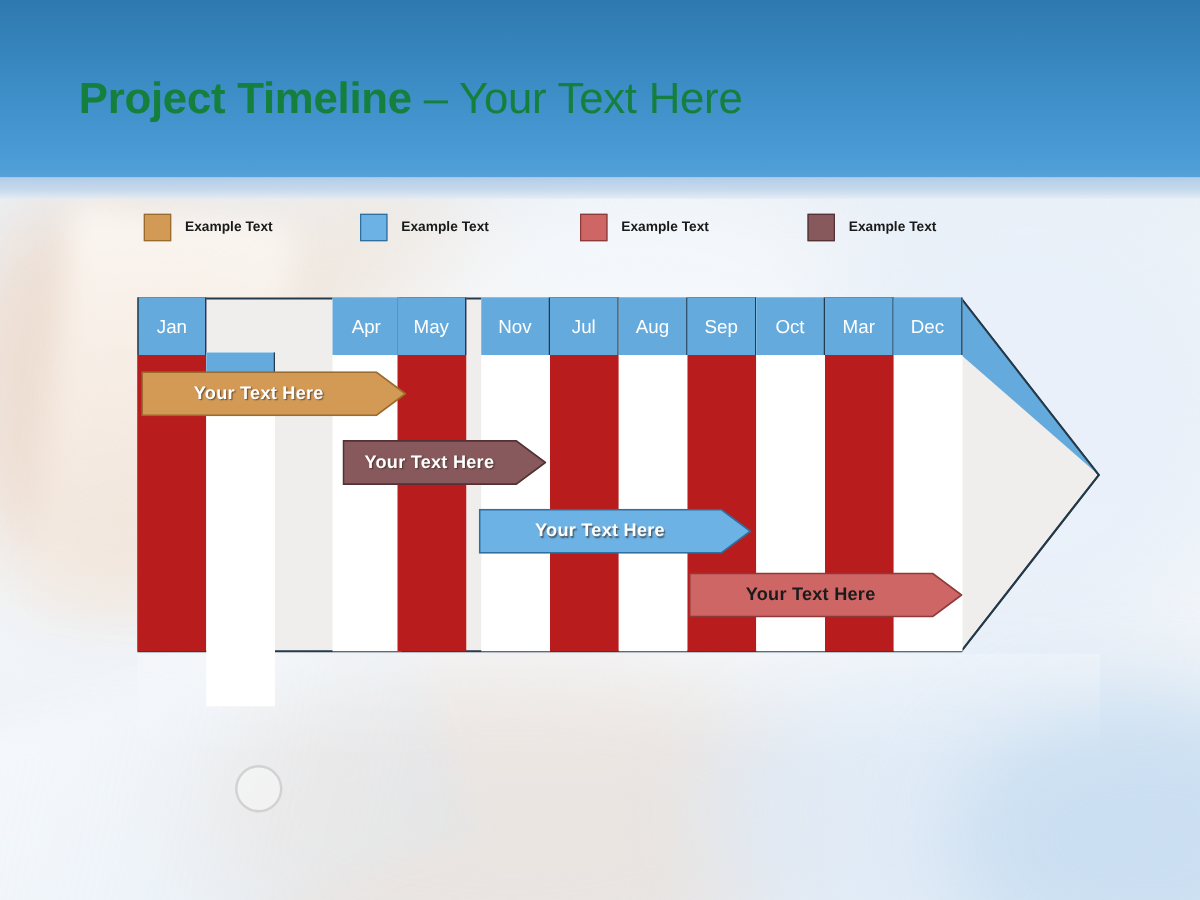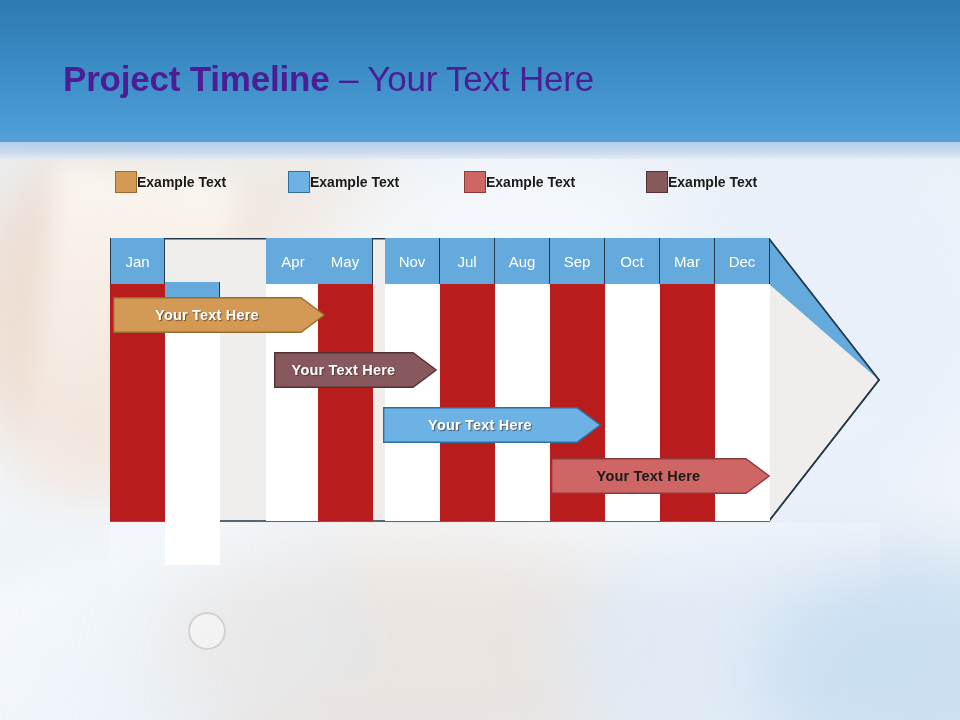--- a/index.html
+++ b/index.html
@@ -79,21 +79,21 @@
     position: absolute;
     left: 0; top: 142px;
     width: 960px; height: 17px;
     background: linear-gradient(180deg, rgba(176,203,231,0.95) 0%, rgba(196,216,236,0.9) 60%, rgba(226,235,245,0.85) 100%);
   }
   .title-text {
     position: absolute;
     left: 63px; top: 57px;
     font-size: 35px;
     line-height: 44px;
-    color: #4c1d95;
+    color: #15803d;
     white-space: nowrap;
     letter-spacing: -0.2px;
   }
   .title-text .t-bold { font-weight: bold; }
   .title-text .t-light { font-weight: normal; }
 
   
   .legend {
     position: absolute;
     left: 0; top: 168px;
@@ -105,21 +105,22 @@
     align-items: center;
     height: 28px;
   }
   .legend-swatch {
     width: 22px; height: 22px;
     border: 1px solid rgba(0,0,0,0.45);
     box-sizing: border-box;
     flex: none;
   }
   .legend-label {
-    font-size: 14px;
+    margin-left: 11px;
+    font-size: 11px;
     font-weight: bold;
     color: #1a1a1a;
     white-space: nowrap;
   }
 
   
   .chart {
     position: absolute;
     left: 110px; top: 238px;
     width: 770px; height: 285px;

